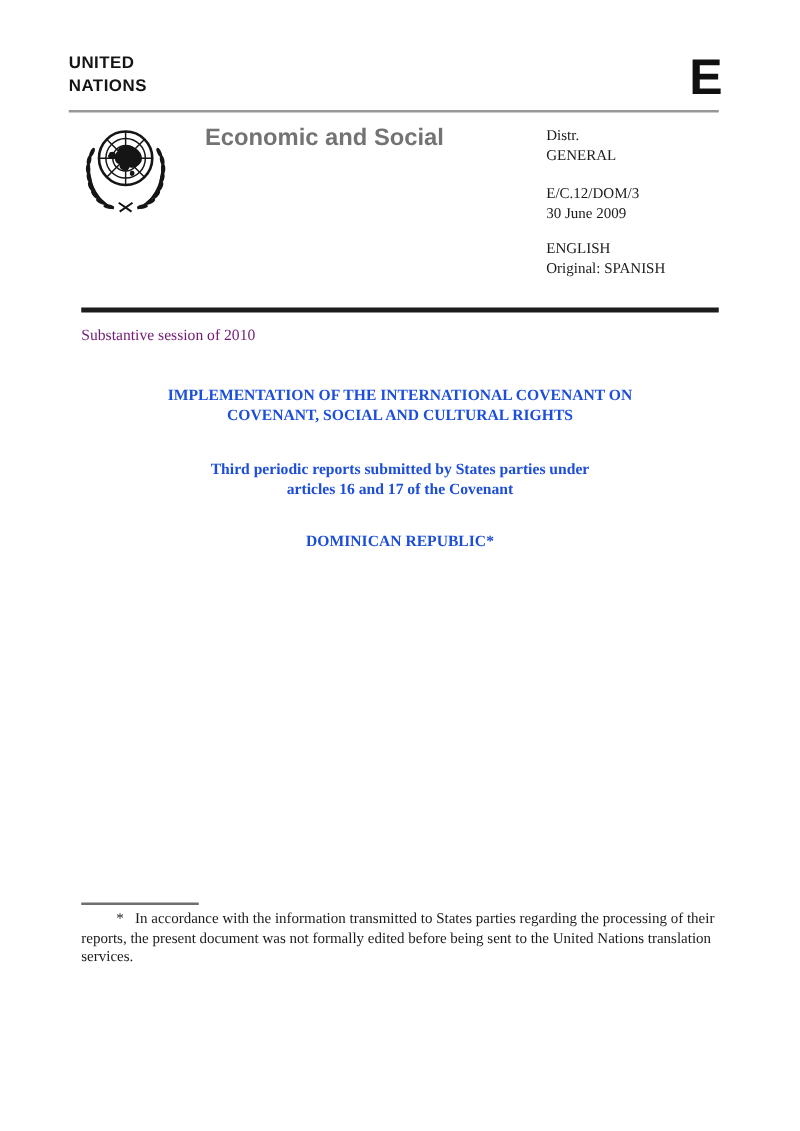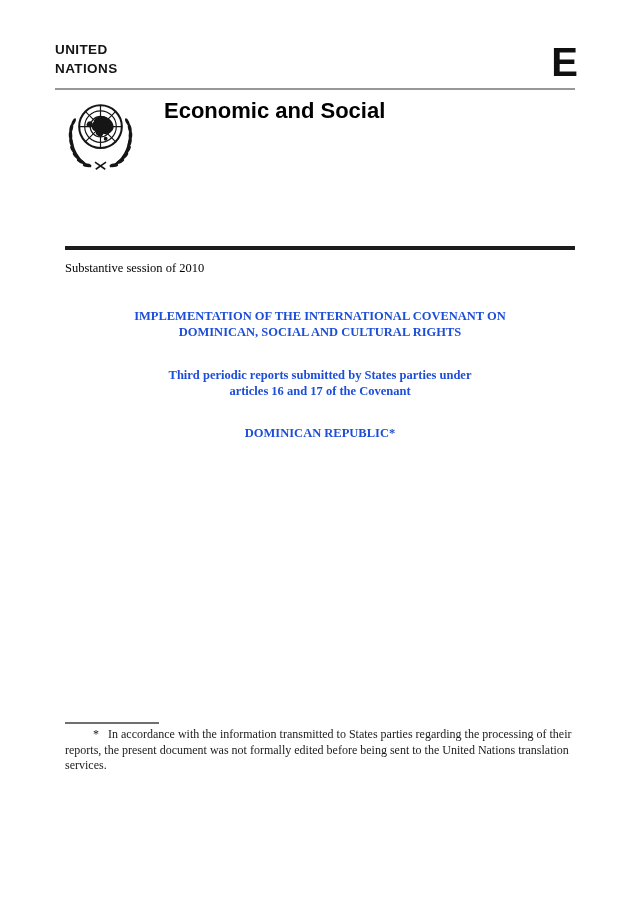--- a/index.html
+++ b/index.html
@@ -26,36 +26,36 @@
   .header-rule {
     position: absolute; left: 55px; top: 88px;
     width: 520px; height: 2px; background: #979797;
   }
   .emblem {
     position: absolute; left: 61px; top: 94px; width: 79px; height: 81px;
   }
   .council-name {
     position: absolute; left: 164px; top: 100px;
     font-family: "Liberation Sans", sans-serif;
-    font-weight: bold; font-size: 22px; line-height: 22px; color: #000000;
+    font-weight: bold; font-size: 19px; line-height: 22px; color: #737373;
   }
   .distr-block {
     position: absolute; left: 437px; top: 101px;
     font-size: 12px; line-height: 15.5px; color: #1b1b1b;
   }
   .distr-group { margin: 0 0 15px 0; }
   .distr-group:nth-child(2) { margin-bottom: 13px; }
   .distr-group div { margin: 0; }
   .black-bar {
     position: absolute; left: 65px; top: 246px;
     width: 510px; height: 4px; background: #1c1c1c;
   }
   .session {
     position: absolute; left: 65px; top: 261px;
-    font-size: 12.5px; color: #000000;
+    font-size: 12.5px; color: #701a75;
   }
   .centered {
     position: absolute; left: 65px; width: 510px;
     text-align: center; font-weight: bold;
     font-size: 12.5px; line-height: 16px; color: #1d4ed8;
   }
   .doc-title    { top: 308px; }
   .doc-subtitle { top: 367px; }
   .country      { top: 425px; }
   .date-line {
@@ -128,28 +128,42 @@
         <ellipse cx="87" cy="42" rx="5.5" ry="2.2" transform="rotate(-102 87 42)"></ellipse>
         <ellipse cx="84" cy="34" rx="5" ry="2" transform="rotate(-116 84 34)"></ellipse>
       </g>
     </svg>
   </div>
 
   <div class="council-name">
     <div>Economic and Social</div>
   </div>
 
+  <div class="distr-block">
+    <div class="distr-group">
+      <div>Distr.</div>
+      <div>GENERAL</div>
+    </div>
+    <div class="distr-group">
+      <div>E/C.12/DOM/3</div>
+      <div>30 June 2009</div>
+    </div>
+    <div class="distr-group">
+      <div>ENGLISH</div>
+      <div>Original: SPANISH</div>
+    </div>
+  </div>
 
   <div class="black-bar"></div>
 
   <div class="session">Substantive session of 2010</div>
 
   <div class="centered doc-title">
     <div>IMPLEMENTATION OF THE INTERNATIONAL COVENANT ON</div>
-    <div>DOMINICAN, SOCIAL AND CULTURAL RIGHTS</div>
+    <div>COVENANT, SOCIAL AND CULTURAL RIGHTS</div>
   </div>
 
   <div class="centered doc-subtitle">
     <div>Third periodic reports submitted by States parties under</div>
     <div>articles 16 and 17 of the Covenant</div>
   </div>
 
   <div class="centered country">DOMINICAN REPUBLIC*</div>
 
 

